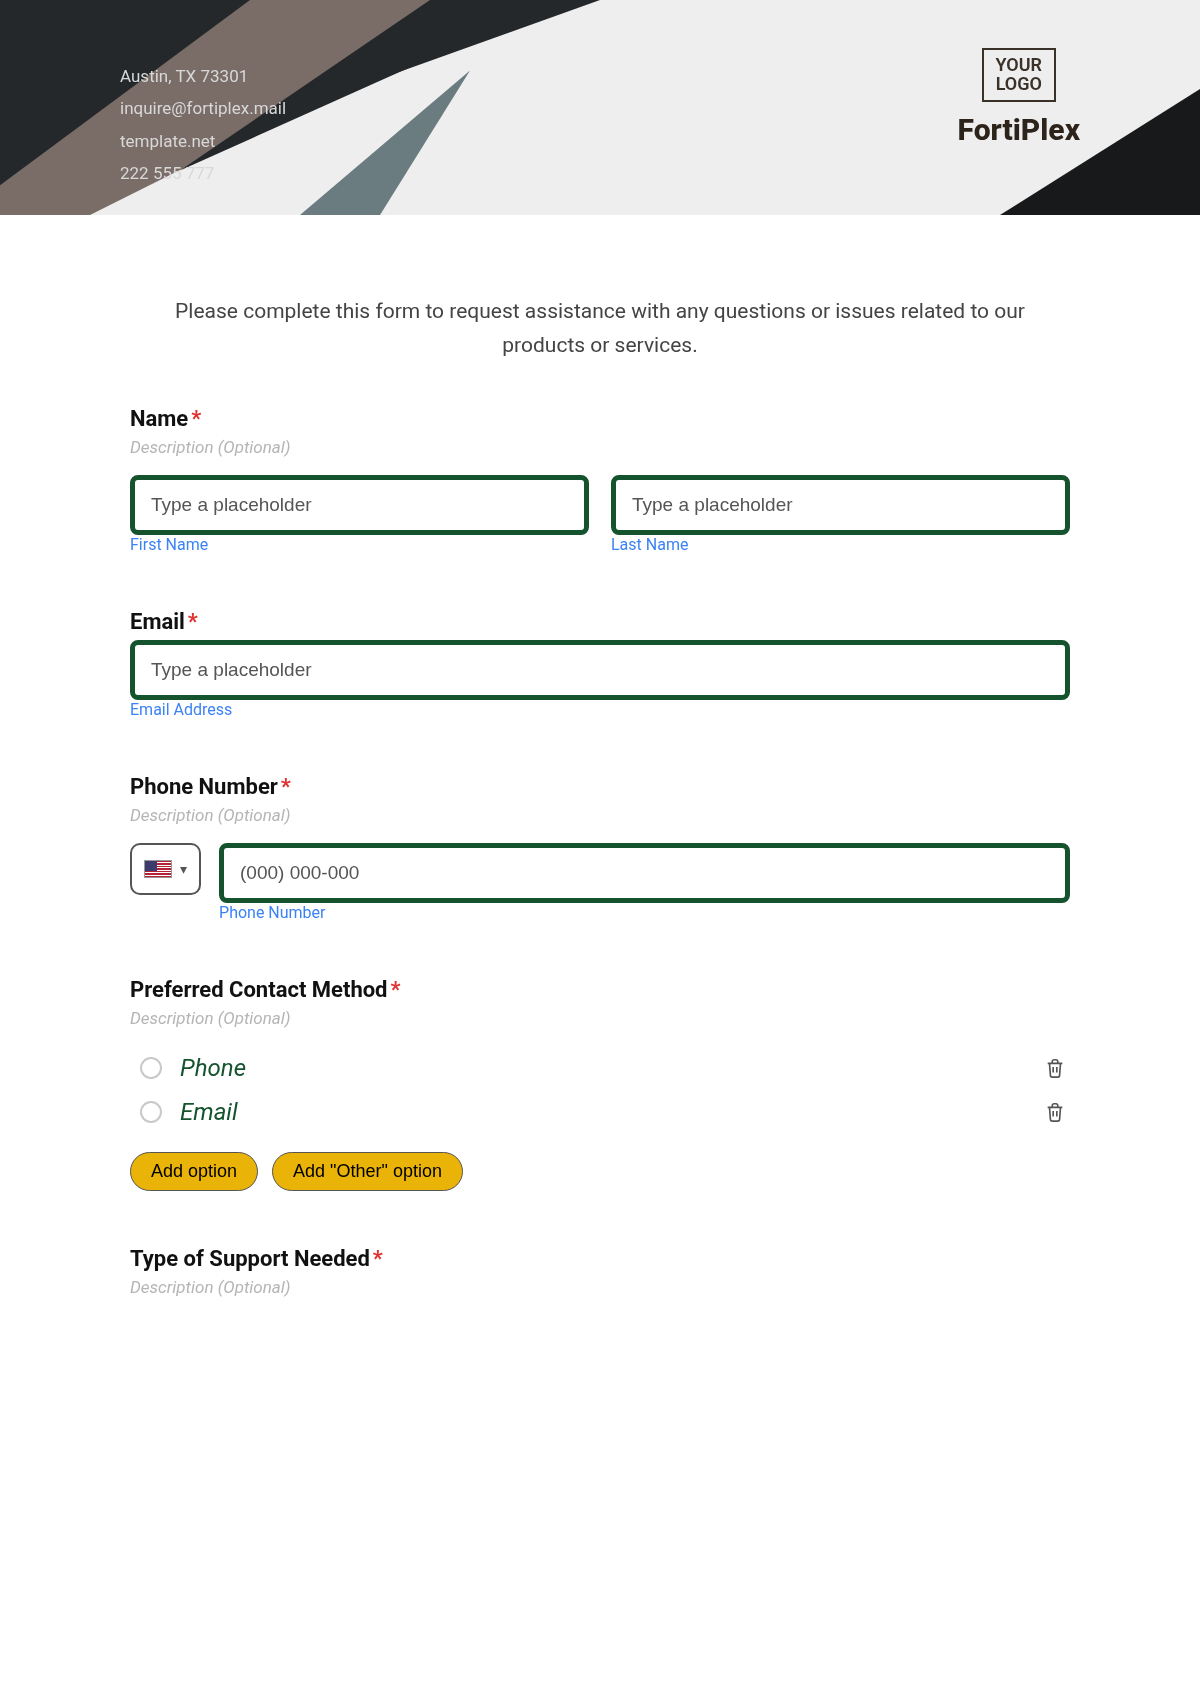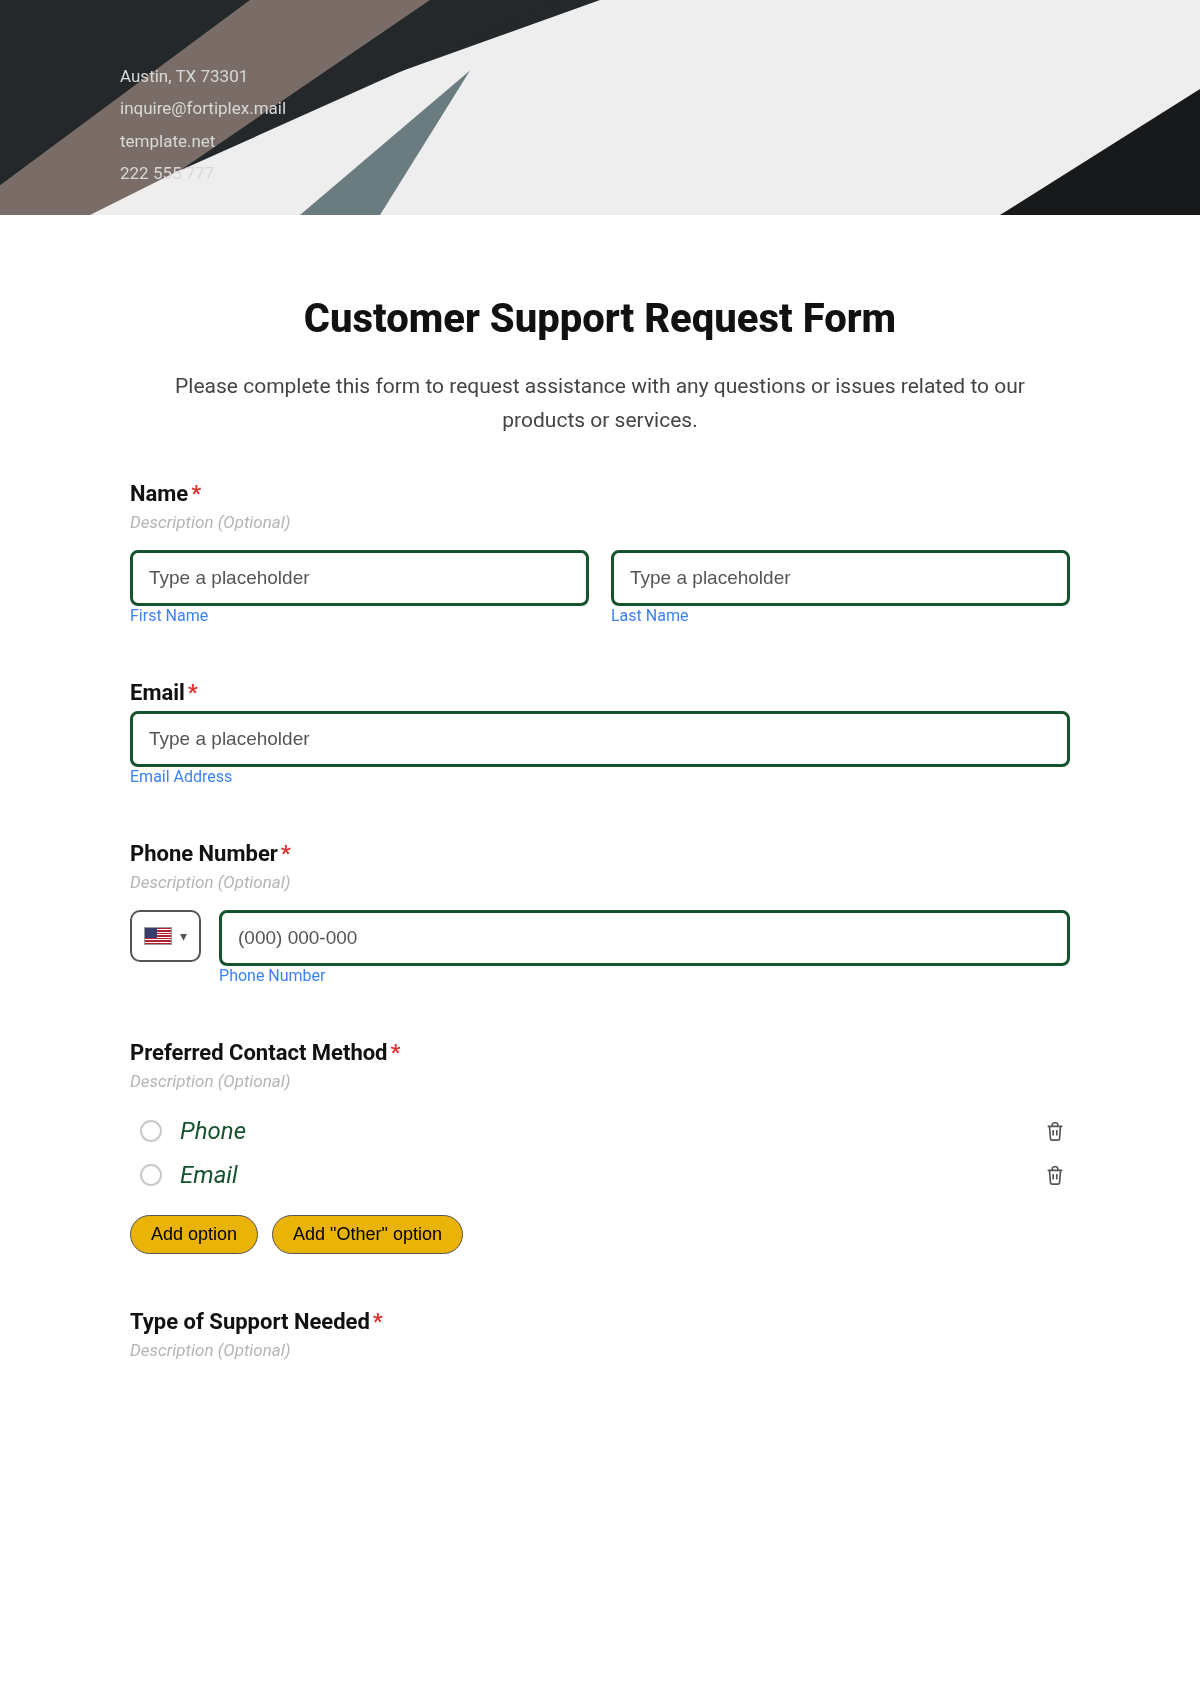--- a/index.html
+++ b/index.html
@@ -80,21 +80,21 @@
     color: #b5b5b5;
     font-style: italic;
     margin-bottom: 18px;
   }
   .row2 { display: flex; gap: 22px; }
   .col { flex: 1; }
   input.text {
     width: 100%;
     padding: 14px 16px;
     font-size: 19px;
-    border: 3px solid #14532d;
+    border: 5px solid #14532d;
     border-radius: 8px;
     color: #3b82f6;
     outline: none;
   }
   input.text::placeholder { color: #555; }
   .sublabel {
     font-size: 16px;
     color: #3b82f6;
     margin-top: 0;
   }
@@ -167,24 +167,30 @@
     <polygon points="430,0 560,0 180,230" fill="#24282b"></polygon>
     <polygon points="470,95 380,290 300,290" fill="#6a7c80"></polygon>
     <polygon points="1200,120 1200,290 1000,290" fill="#18191a"></polygon>
   </svg>
   <div class="header-info">
     <div>Austin, TX 73301</div>
     <div>inquire@fortiplex.mail</div>
     <div>template.net</div>
     <div>222 555 777</div>
   </div>
+  <div class="header-logo">
+    <div class="logo-box">
+      <div>YOUR</div>
+      <div>LOGO</div>
+    </div>
+    <div class="brand">FortiPlex</div>
+  </div>
 </div>
 
 <div class="content">
-  <h1 class="title">Customer Support Request Form</h1>
   <p class="intro">Please complete this form to request assistance with any questions or issues related to our products or services.</p>
 
   <div class="field">
     <div class="field-label">
       <span>Name</span><span class="req">*</span>
     </div>
     <div class="field-desc">Description (Optional)</div>
     <div class="row2">
       <div class="col">
         <input class="text" placeholder="Type a placeholder" style="">

